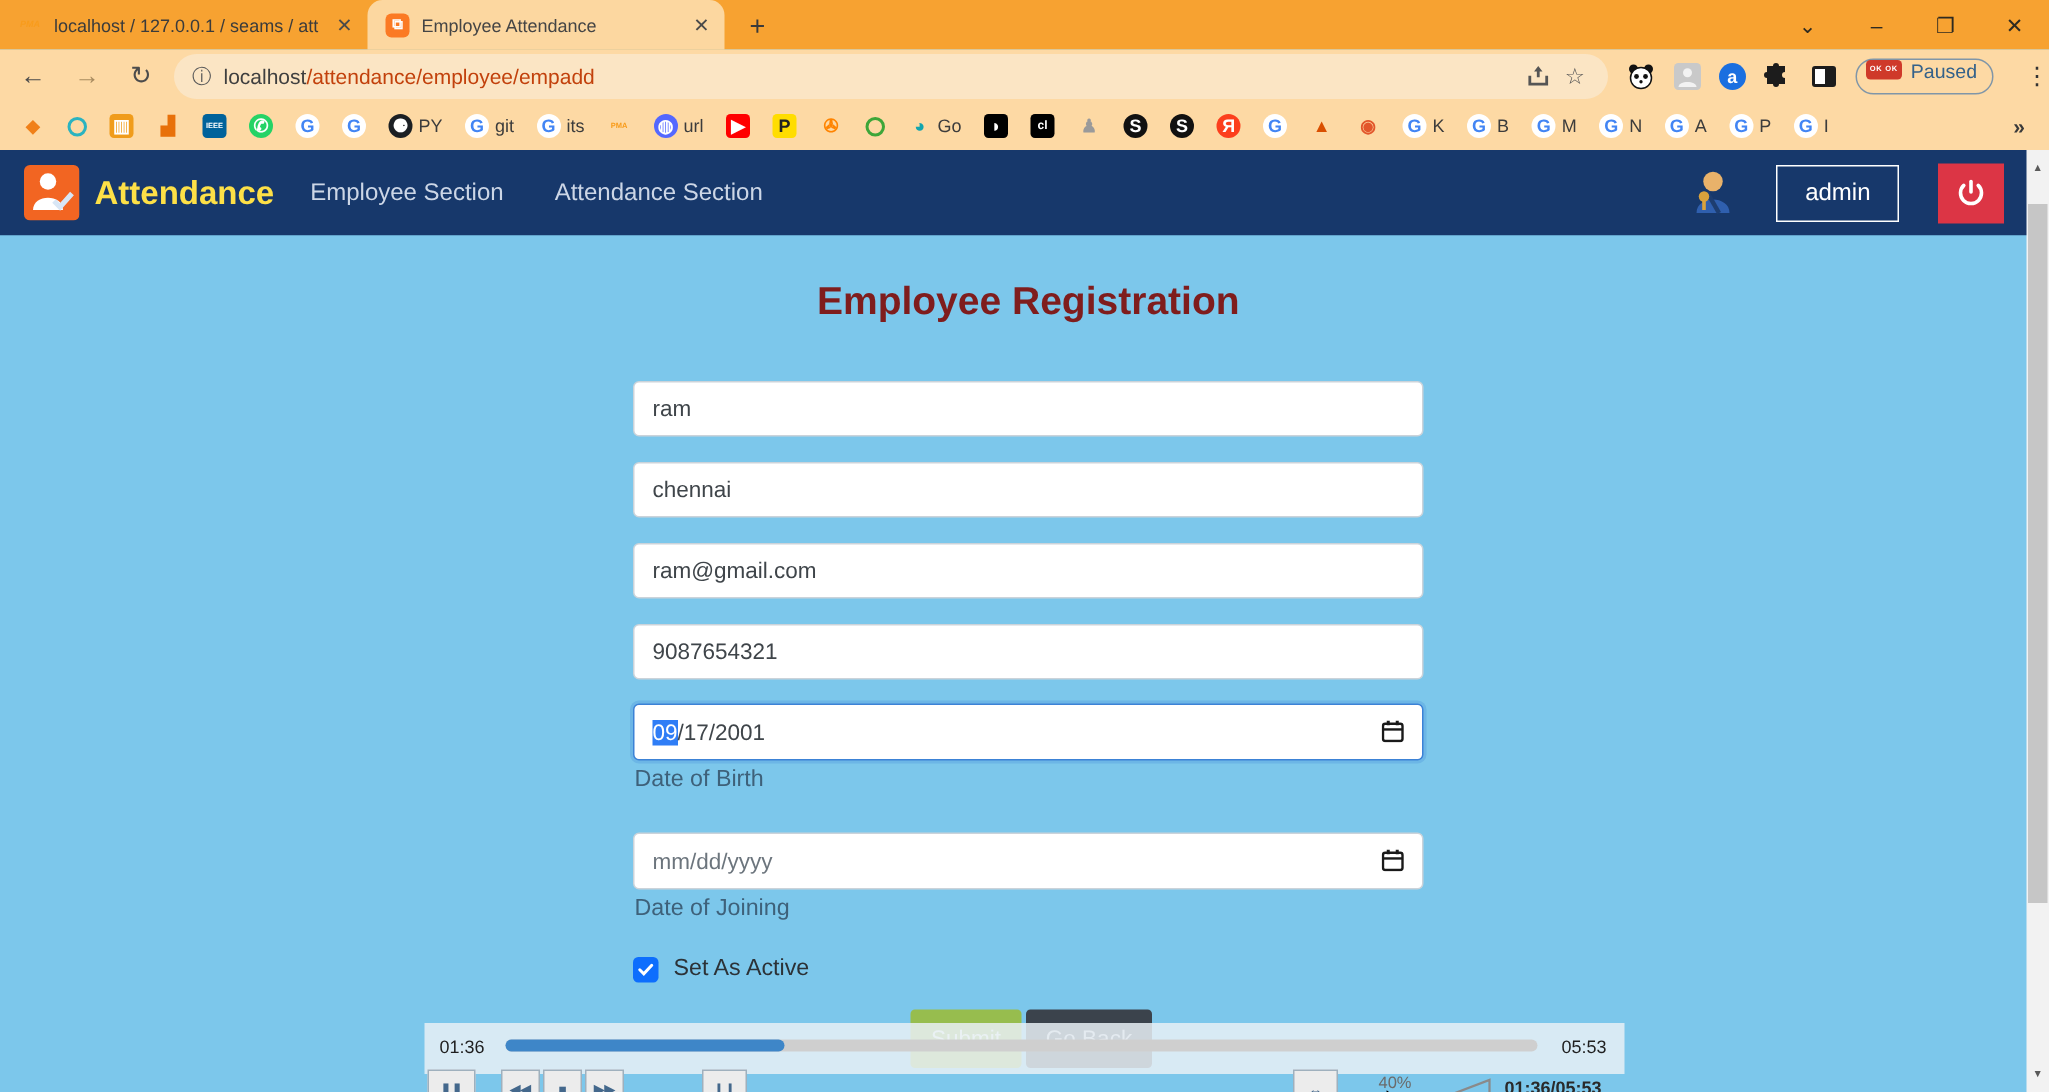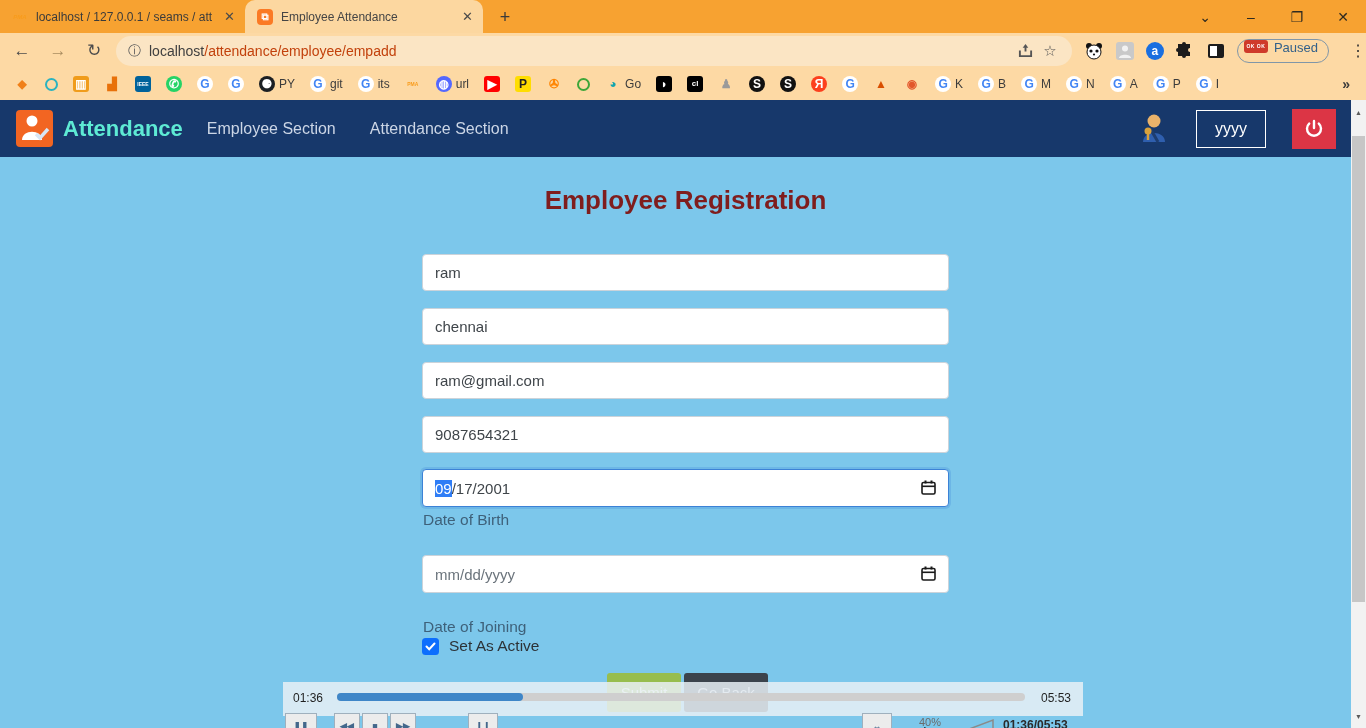--- a/index.html
+++ b/index.html
@@ -41,21 +41,21 @@
   .bm { display:flex; align-items:center; gap:4px; flex:0 0 auto; }
   .bmi { width:16px; height:16px; display:flex; align-items:center; justify-content:center; font-size:12px; font-weight:bold; line-height:1; border-radius:3px; }
   .bmi.rnd { border-radius:50%; background-color:#fff; }
   .bmi.sml { font-size:5px; letter-spacing:0; }
   .bmt { font-size:12px; color:#3c3c3c; }
   .bm-overflow { margin-left:auto; margin-right:16px; color:#3a3a3a; font-size:14px; font-weight:bold; }
 
   
   .sitenav { position:absolute; left:0; top:100px; width:1366px; height:57px; background:#17386b; display:flex; align-items:center; }
   .brand { display:flex; align-items:center; gap:10px; margin-left:16px; }
-  .brand-name { color:#5eead4; font-size:22px; font-weight:bold; }
+  .brand-name { color:#fde047; font-size:22px; font-weight:bold; }
   .navlinks { display:flex; gap:34px; margin-left:24px; }
   .navlink { color:#ccd6e6; font-size:16px; }
   .nav-right { margin-left:auto; display:flex; align-items:center; gap:26px; margin-right:30px; }
   .admin-box { border:1px solid #ffffff; color:#ffffff; font-size:16px; padding:9px 18px; }
   .power-btn { width:44px; height:40px; background:#dc3545; display:flex; align-items:center; justify-content:center; }
 
   
   .page { position:absolute; left:0; top:157px; width:1366px; height:571px; background:#7cc7eb; }
   .form-title { position:absolute; left:422px; top:28px; width:527px; text-align:center; font-size:26px; font-weight:bold; color:#7f1d1d; }
   .fld { position:absolute; left:422px; width:527px; height:37px; background:#ffffff; border:1px solid #cbd3da; border-radius:4px; font-size:15px; color:#3f454a; padding:0 12px; font-family:"Liberation Sans", sans-serif; }
@@ -297,21 +297,21 @@
       <span class="navlink">Attendance Section</span>
     </div>
     <div class="nav-right">
       <svg width="34" height="34" viewBox="0 0 34 34">
           <circle cx="18" cy="9" r="6.5" fill="#e9b26a"></circle>
           <path d="M7 30 C7 18 29 18 29 30 Z" fill="#2f5fae"></path>
           <path d="M14 16 L22 30" stroke="#1d3d70" stroke-width="3"></path>
           <circle cx="12" cy="19" r="3.5" fill="#d9a23c"></circle>
           <rect x="10.8" y="21" width="2.4" height="7" fill="#d9a23c"></rect>
         </svg>
-      <span class="admin-box">yyyy</span>
+      <span class="admin-box">admin</span>
       <span class="power-btn">
         <svg width="20" height="20" viewBox="0 0 20 20">
             <path d="M10 2 V9" stroke="#fff" stroke-width="2.4" stroke-linecap="round"></path>
             <path d="M5.2 4.6 a7 7 0 1 0 9.6 0" stroke="#fff" stroke-width="2.4" fill="none" stroke-linecap="round"></path>
           </svg>
       </span>
     </div>
   </div>
 
   <div class="page">
@@ -340,21 +340,21 @@
       <span>mm/dd/yyyy</span>
       <span class="cal-ic">
         <svg width="15" height="15" viewBox="0 0 15 15">
             <rect x="1" y="2.5" width="13" height="11.5" rx="1.5" fill="none" stroke="#1a1a1a" stroke-width="1.6"></rect>
             <rect x="3.5" y="0.5" width="2" height="3" fill="#1a1a1a"></rect>
             <rect x="9.5" y="0.5" width="2" height="3" fill="#1a1a1a"></rect>
             <rect x="1" y="5.5" width="13" height="1.6" fill="#1a1a1a"></rect>
           </svg>
       </span>
     </div>
-    <div class="fld-label" style="top:440px;margin-top:21px;">Date of Joining</div>
+    <div class="fld-label" style="top:440px;">Date of Joining</div>
 
     <div class="chkrow" style="top:480px;">
       <span class="chk">
         <svg width="11" height="11" viewBox="0 0 11 11">
             <path d="M1.5 5.5 L4.2 8.2 L9.5 2.5" stroke="#fff" stroke-width="2" fill="none" stroke-linecap="round"></path>
           </svg>
       </span>
       <span class="chk-label">Set As Active</span>
     </div>
 

